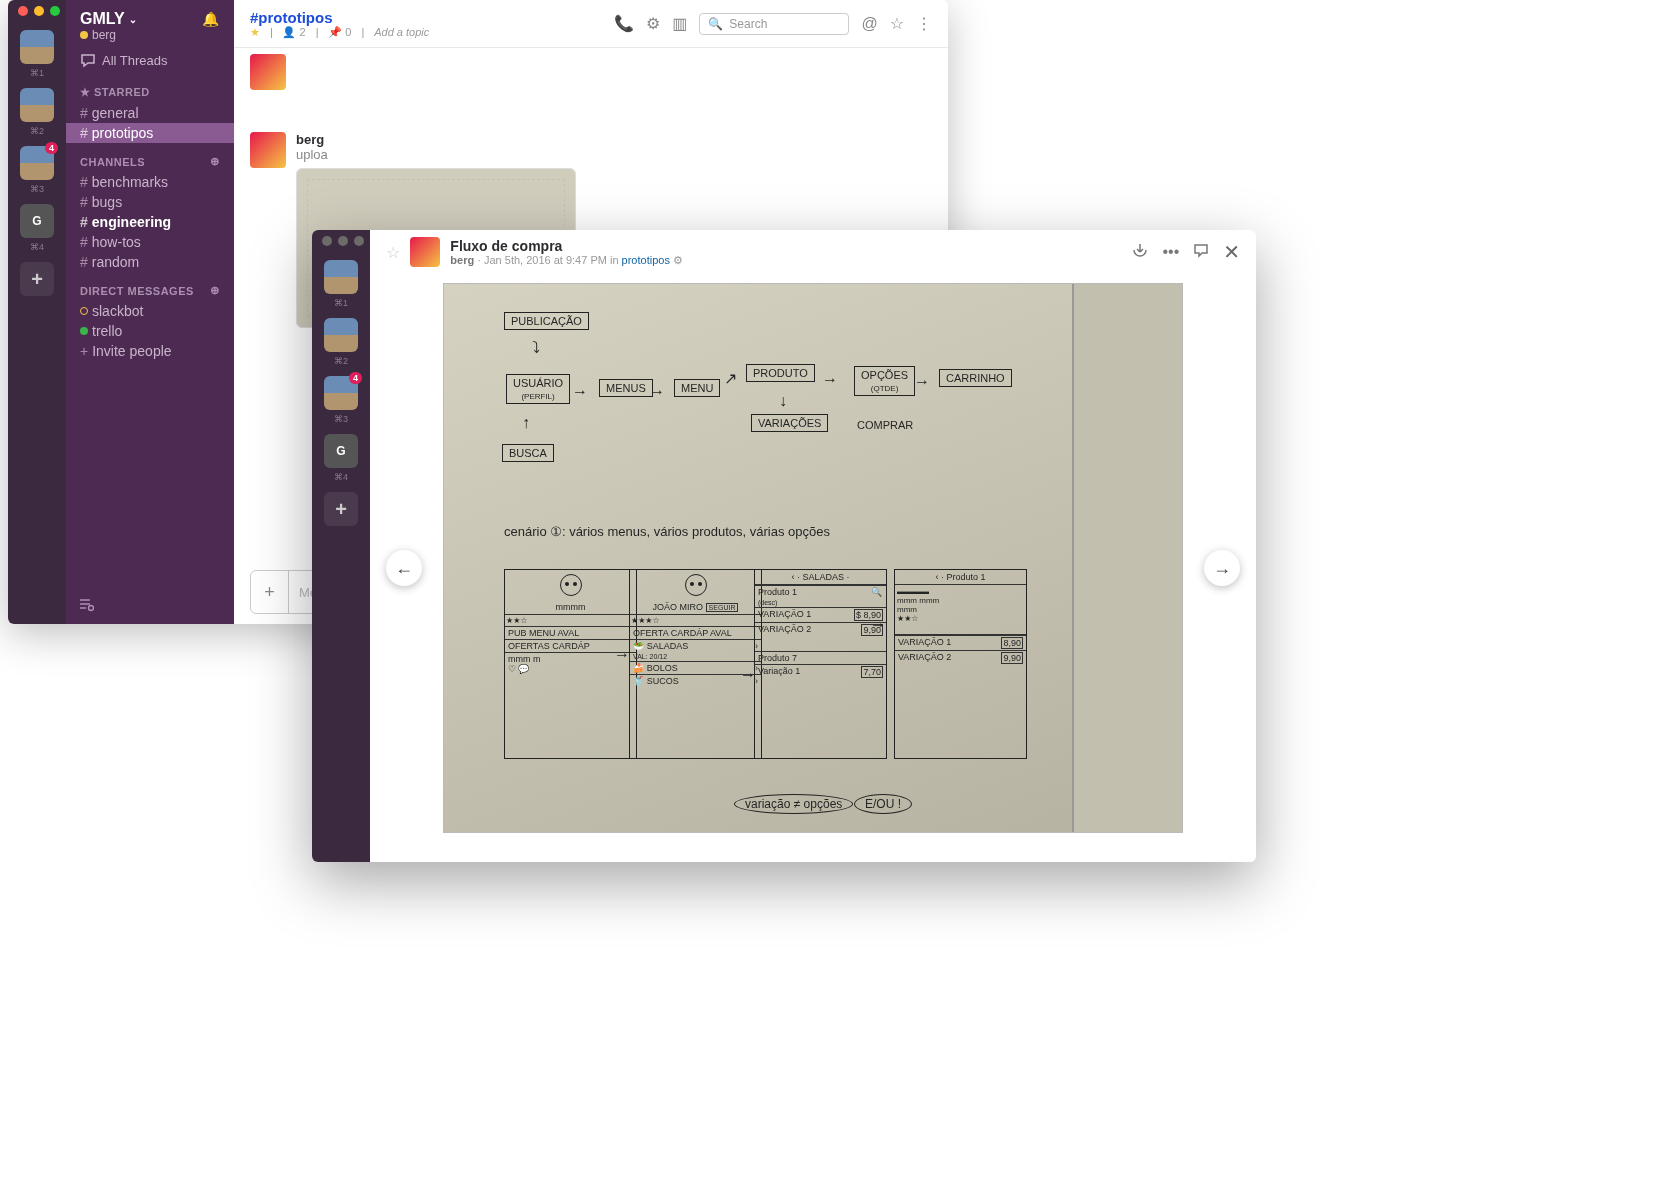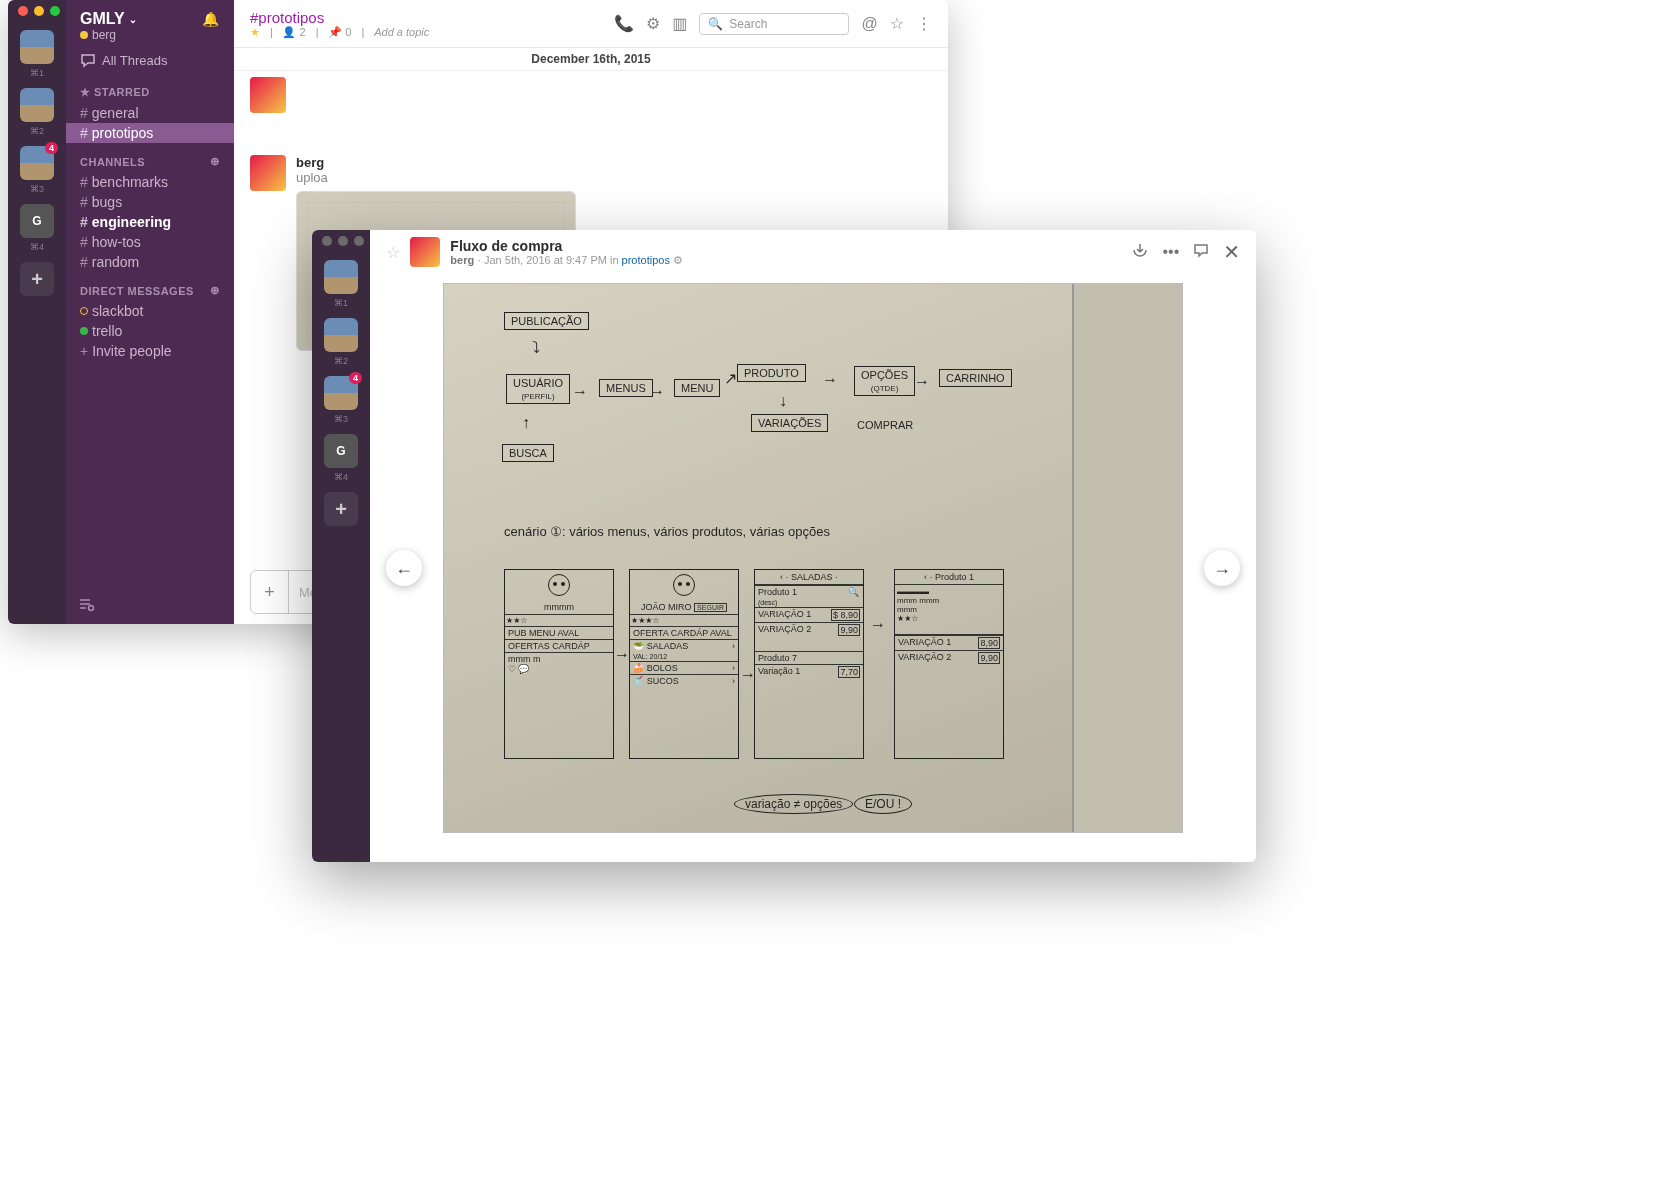--- a/index.html
+++ b/index.html
@@ -33,21 +33,21 @@
 .sbitem.sel{background:#8a5a93;color:#fff;border-radius:0}
 .sbitem.bold{color:#fff;font-weight:700}
 .presence{width:8px;height:8px;border-radius:50%;display:inline-block}
 .presence.away{background:transparent;border:1.5px solid #f2c744}
 .presence.active{background:#39b54a}
 .sbfoot{position:absolute;bottom:8px;left:70px;color:#ab8fb0}
 
 
 .main{flex:1;background:#fff;display:flex;flex-direction:column}
 .chhead{height:48px;border-bottom:1px solid #e8e8e8;display:flex;align-items:center;padding:0 16px;gap:10px}
-.chtitle{font-weight:400;font-size:15px;color:#a21caf}
+.chtitle{font-weight:700;font-size:15px;color:#1d4ed8}
 .chmeta{font-size:11px;color:#9a9a9a;display:flex;align-items:center;gap:10px}
 .chmeta .star{color:#f2c744}
 .chtools{margin-left:auto;display:flex;align-items:center;gap:12px;color:#888}
 .searchbox{display:flex;align-items:center;gap:6px;border:1px solid #ccc;border-radius:4px;padding:3px 8px;width:150px;font-size:12px;color:#999}
 .chbody{flex:1;overflow:hidden;position:relative}
 .datediv{text-align:center;font-size:12px;font-weight:700;color:#444;padding:4px 0}
 .datediv.first{border-bottom:1px solid #eee}
 .msg{display:flex;gap:10px;padding:6px 16px}
 .avatar{width:36px;height:36px;border-radius:4px;background:linear-gradient(135deg,#e6194b,#f6c444);flex:none}
 .msgbody{font-size:13px}
@@ -76,21 +76,21 @@
 .navbtn{position:absolute;top:50%;transform:translateY(-50%);width:36px;height:36px;border-radius:50%;background:#fff;box-shadow:0 2px 8px rgba(0,0,0,.25);display:flex;align-items:center;justify-content:center;font-size:18px;color:#444}
 .navbtn.l{left:16px}.navbtn.r{right:16px}
 
 
 .photo{width:740px;height:550px;background:#cfcab7;border:1px solid #bbb;position:relative;font-family:"Comic Sans MS","Segoe Script",cursive;color:#252525;overflow:hidden}
 .photo::before{content:"";position:absolute;inset:0;background:linear-gradient(160deg,rgba(255,255,255,.15),rgba(0,0,0,.12))}
 .photo .right{position:absolute;right:0;top:0;bottom:0;width:110px;background:#c3bfae;border-left:2px solid #999}
 .node{position:absolute;border:1.5px solid #222;padding:2px 6px;font-size:11px;background:rgba(0,0,0,0)}
 .arrow{position:absolute;font-size:16px}
 .scrawl{position:absolute;font-size:12px}
-.wire{position:absolute;width:110px;height:190px;border:1.5px solid #222}
+.wire{position:absolute;width:133px;height:190px;border:1.5px solid #222}
 .wrow{border-top:1px solid #333;font-size:9px;padding:1px 3px;display:flex;justify-content:space-between}
 .whead{font-size:9px;text-align:center;padding:2px;border-bottom:1px solid #333}
 .face{width:22px;height:22px;border:1.5px solid #222;border-radius:50%;margin:4px auto;position:relative}
 .face::before{content:"";position:absolute;width:4px;height:4px;background:#222;border-radius:50%;left:4px;top:7px;box-shadow:8px 0 #222}
 
 svg.ic{width:16px;height:16px;stroke:currentColor;fill:none;stroke-width:1.5}
 </style>
 </head>
 <body>
 
@@ -217,21 +217,20 @@
           <span>🔍</span>
           <span>Search</span>
         </div>
         <span>@</span>
         <span>☆</span>
         <span>⋮</span>
       </div>
     </div>
 
     <div class="chbody">
-      <div class="datediv first">December 16th, 2015</div>
 
       <div class="msg">
         <div class="avatar"></div>
       </div>
 
       <div class="msg" style="margin-top:30px">
         <div class="avatar"></div>
         <div class="msgbody">
           <span class="msgname">berg</span>
           <div><span class="msgdesc">uploa</span></div>
@@ -303,21 +302,21 @@
       <div class="navbtn l">←</div>
       <div class="navbtn r">→</div>
 
       <div class="photo">
         <div class="right"></div>
 
         <div class="node" style="left:60px;top:28px">PUBLICAÇÃO</div>
         <div class="node" style="left:62px;top:90px;text-align:center"><span>USUÁRIO</span><br><span style="font-size:8px">(PERFIL)</span></div>
         <div class="node" style="left:155px;top:95px">MENUS</div>
         <div class="node" style="left:230px;top:95px">MENU</div>
-        <div class="node" style="left:293px;top:80px">PRODUTO</div>
+        <div class="node" style="left:302px;top:80px">PRODUTO</div>
         <div class="node" style="left:307px;top:130px">VARIAÇÕES</div>
         <div class="node" style="left:410px;top:82px;text-align:center"><span>OPÇÕES</span><br><span style="font-size:8px">(QTDE)</span></div>
         <div class="scrawl" style="left:413px;top:135px;font-size:11px">COMPRAR</div>
         <div class="node" style="left:495px;top:85px">CARRINHO</div>
         <div class="node" style="left:58px;top:160px">BUSCA</div>
 
         <span class="arrow" style="left:128px;top:97px">→</span>
         <span class="arrow" style="left:205px;top:97px">→</span>
         <span class="arrow" style="left:280px;top:85px">↗</span>
         <span class="arrow" style="left:335px;top:108px">↓</span>

